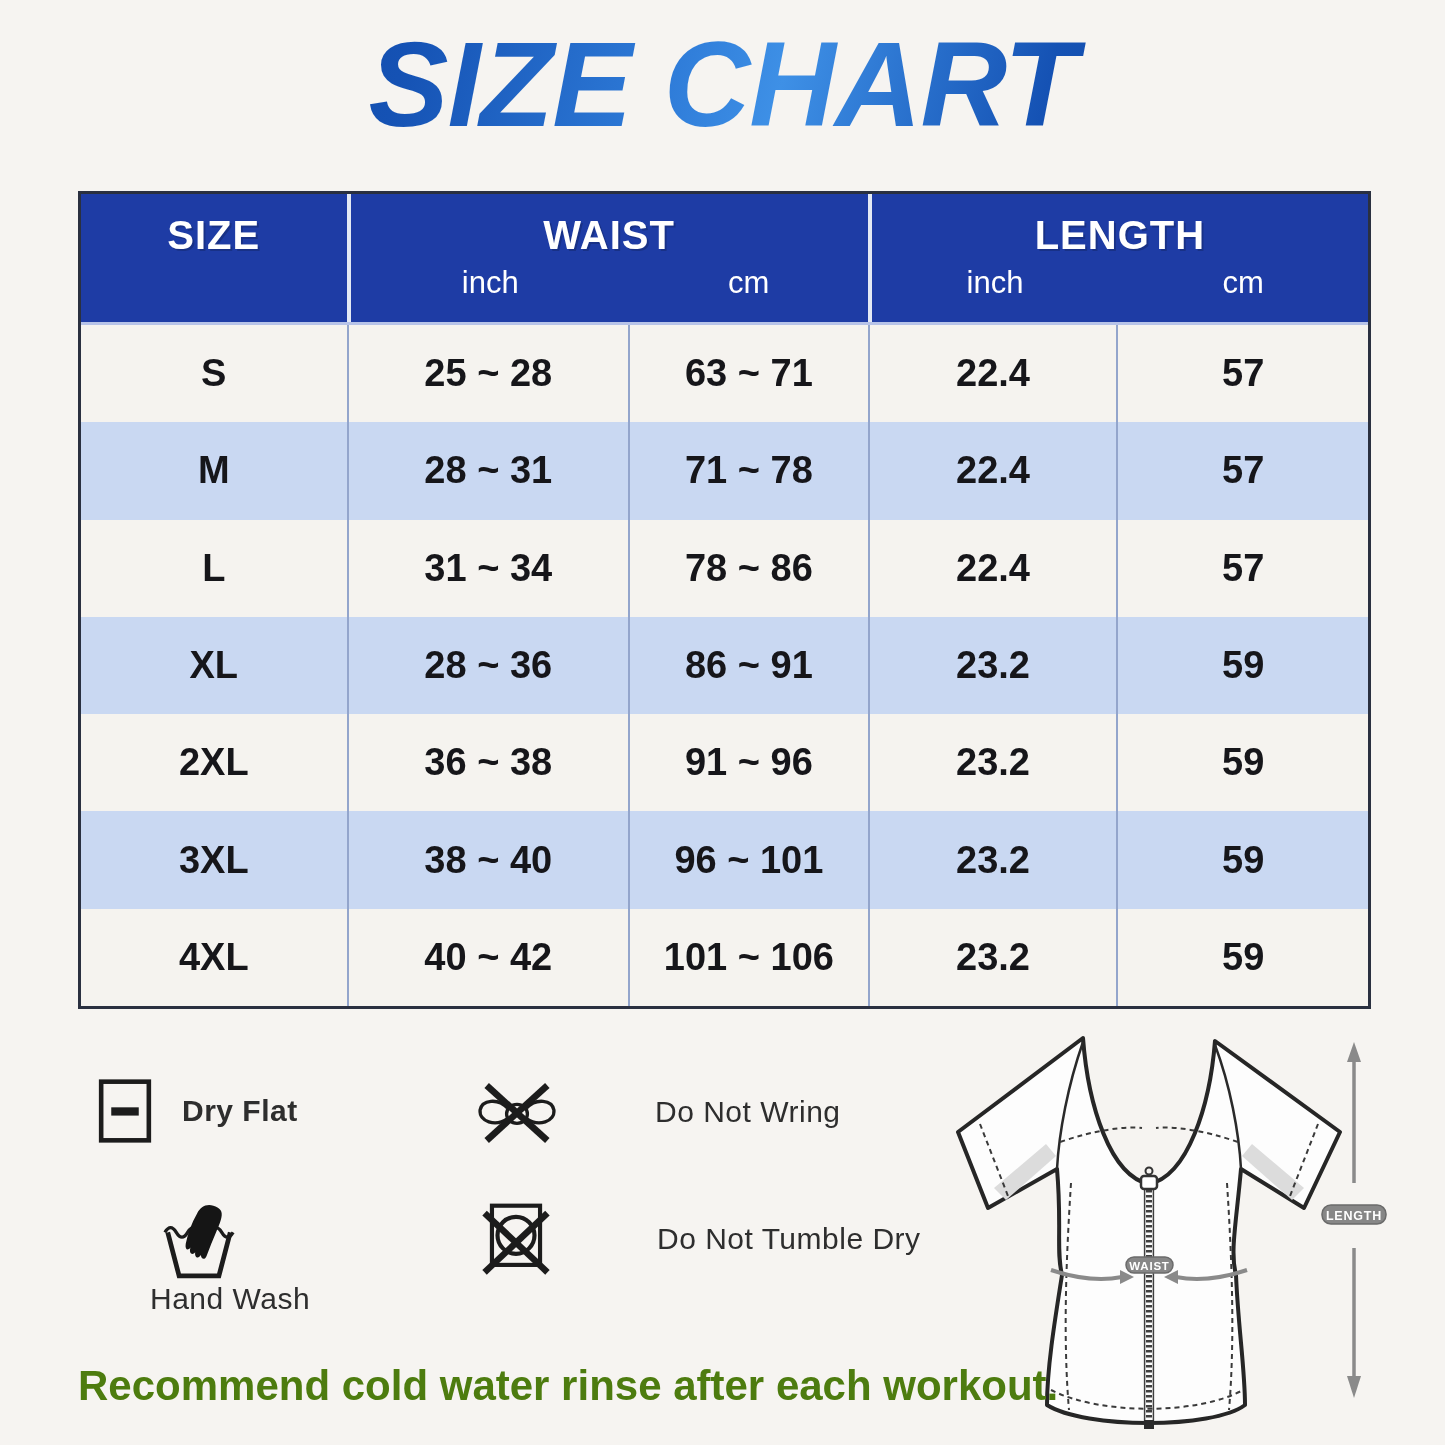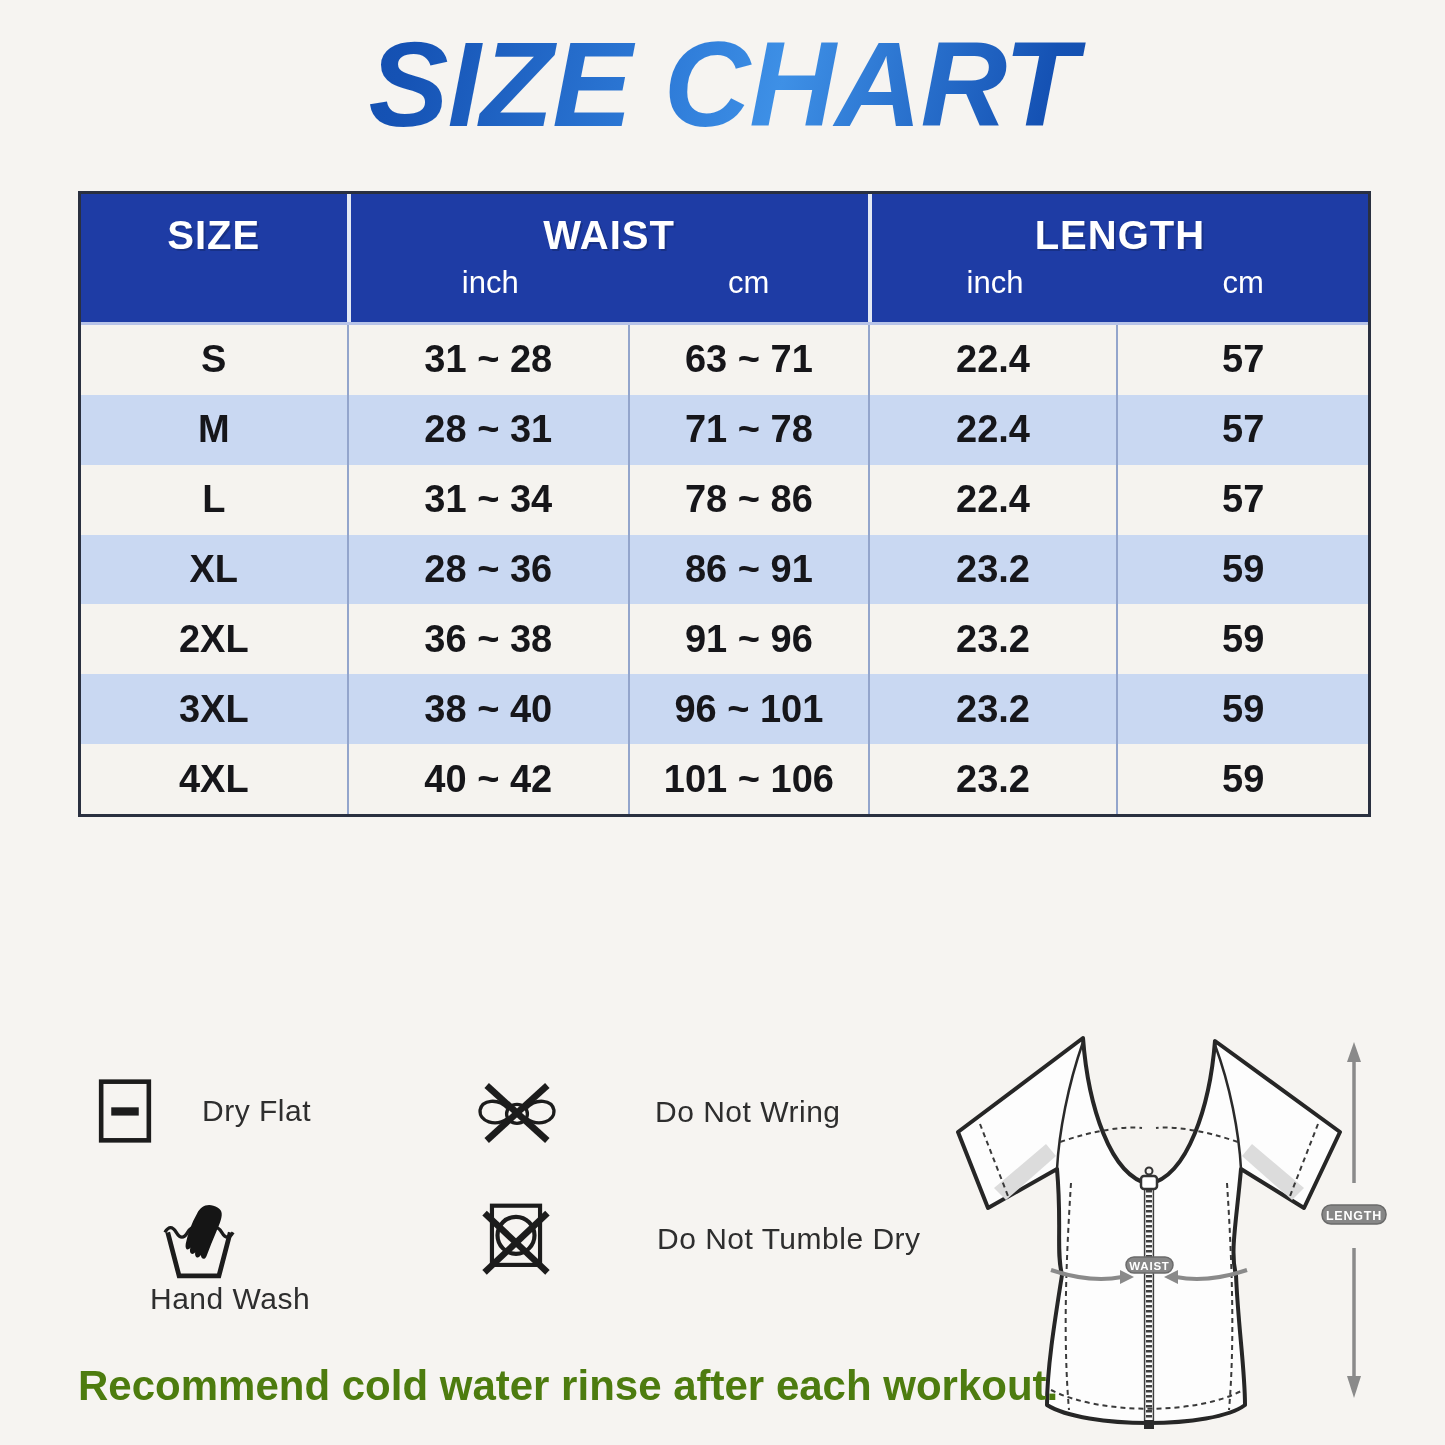--- a/index.html
+++ b/index.html
@@ -20,21 +20,21 @@
     font-weight:bold;font-style:italic;
     letter-spacing:-1px;
     background:linear-gradient(104deg,#0d3f95 0%,#1552b4 28%,#2e7bd8 46%,#3e90e6 54%,#1552b4 72%,#0d3f95 100%);
     -webkit-background-clip:text;background-clip:text;
     color:transparent;
     white-space:nowrap;
   }
 
   
   .size-table{
-    position:absolute;left:78px;top:191px;width:1293px;height:626px;
+    position:absolute;left:78px;top:191px;width:1293px;height:818px;
     border:3px solid #2a3040;box-sizing:border-box;
     display:flex;flex-direction:column;
     background:#f5f3ef;
   }
   .thead{
     height:128px;flex:0 0 128px;
     background:#1e3ca5;
     display:grid;grid-template-columns:267fr 524fr 503fr;
     border-bottom:3px solid #b7c3e8;
     color:#ffffff;
@@ -60,21 +60,21 @@
   .td{
     display:flex;align-items:center;justify-content:center;
     font-size:38px;font-weight:bold;color:#16161a;
   }
   .td + .td{border-left:2px solid #93a5cc;}
 
   
   .care-item{position:absolute;display:flex;align-items:center;}
   .care-label{font-size:30px;color:#2e2e2e;letter-spacing:0.5px;white-space:nowrap;}
   .ci-dry-flat{left:97px;top:1078px;}
-  .ci-dry-flat .care-label{margin-left:49px;}
+  .ci-dry-flat .care-label{margin-left:29px;font-weight:bold;}
   .ci-wring{left:475px;top:1076px;}
   .ci-wring .care-label{margin-left:96px;}
   .ci-hand{left:88px;top:1196px;flex-direction:column;}
   .ci-hand .care-label{margin-left:62px;}
   .ci-tumble{left:479px;top:1198px;}
   .ci-tumble .care-label{margin-left:104px;}
 
   
   .garment{position:absolute;left:950px;top:1020px;}
 
@@ -109,21 +109,21 @@
         <div class="units units-length">
           <span>inch</span>
           <span>cm</span>
         </div>
       </div>
     </div>
 
     <div class="tbody">
       <div class="tr">
         <div class="td">S</div>
-        <div class="td">31 ~ 28</div>
+        <div class="td">25 ~ 28</div>
         <div class="td">63 ~ 71</div>
         <div class="td">22.4</div>
         <div class="td">57</div>
       </div>
       <div class="tr">
         <div class="td">M</div>
         <div class="td">28 ~ 31</div>
         <div class="td">71 ~ 78</div>
         <div class="td">22.4</div>
         <div class="td">57</div>

